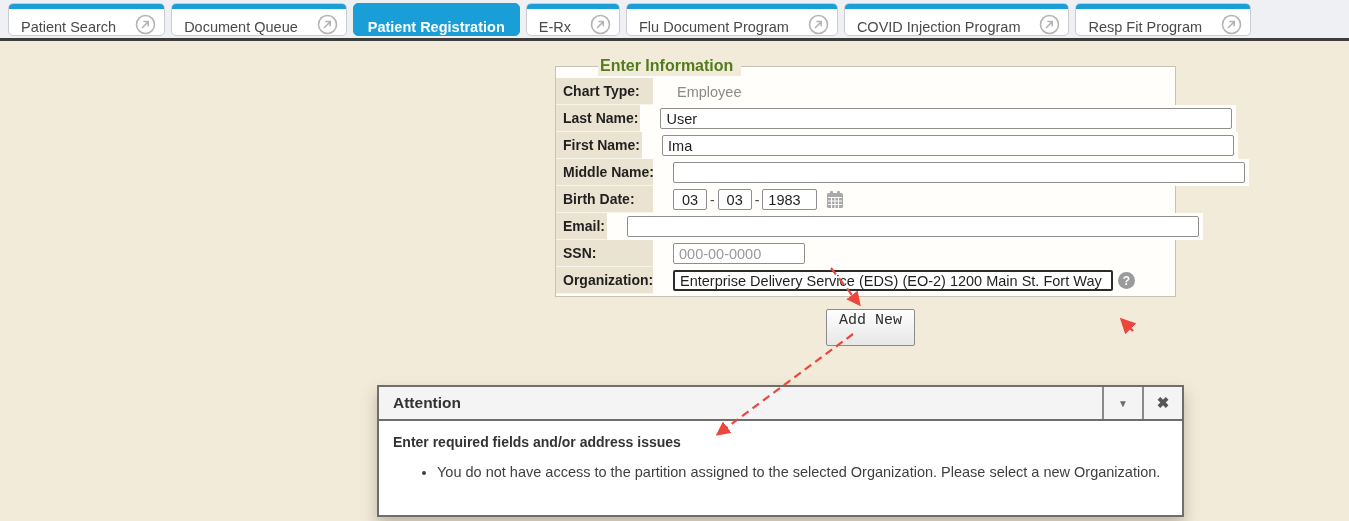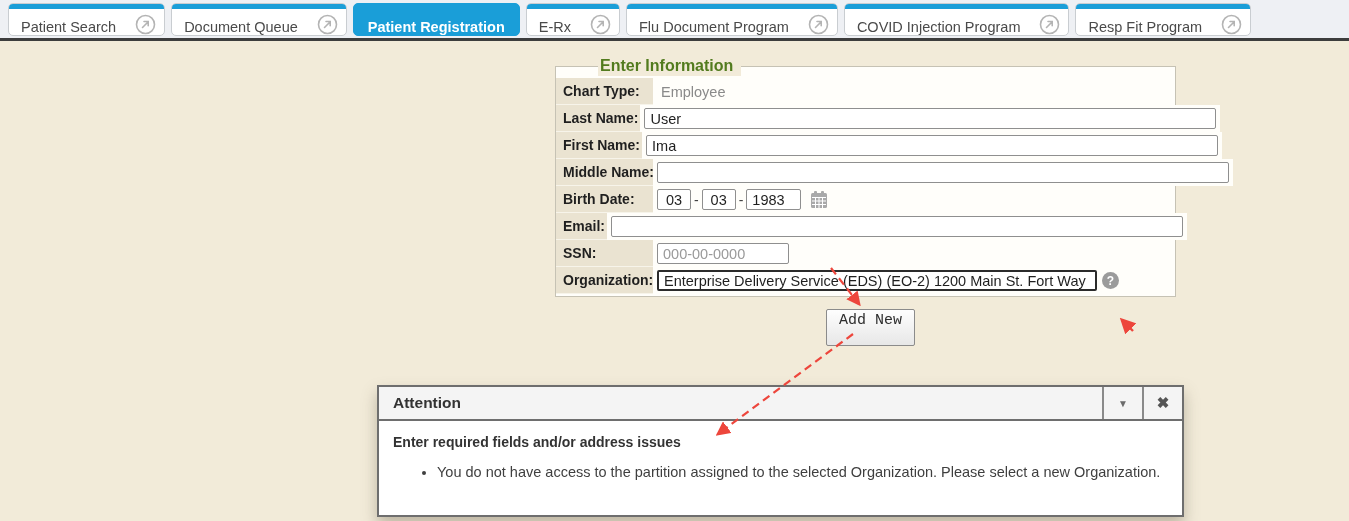--- a/index.html
+++ b/index.html
@@ -47,21 +47,21 @@
     font-size:16px; font-weight:bold; color:#527b1e; line-height:20px;margin-left:40px;
   }
   .frow { display:flex; align-items:stretch; min-height:27px; }
   .flabel {
     width:97px; background:#eae3d1; color:#1f1f1f; font-size:14px;
     padding:5px 2px 4px 7px; white-space:nowrap;
     border-bottom:1px solid #f7f4ea;
     font-weight:bold;
   }
   .fvalue {
-    flex:1; display:flex; align-items:center; padding:2px 4px 2px 4px;
+    flex:1; display:flex; align-items:center; padding:2px 4px 2px 20px;
     background:#fffefa;
   }
   .static-value { color:#8a8a8a; font-size:14.5px; padding-left:4px; }
   input.txt {
     height:21px; border:1px solid #8f8f8f; border-radius:2px;
     font-family:"Liberation Sans", sans-serif; font-size:14.5px;
     padding:0 5px; color:#1f1f1f; background:#ffffff; outline:none;
   }
   input.txt::placeholder { color:#9a9a9a; }
   .w-full { width:572px; }

